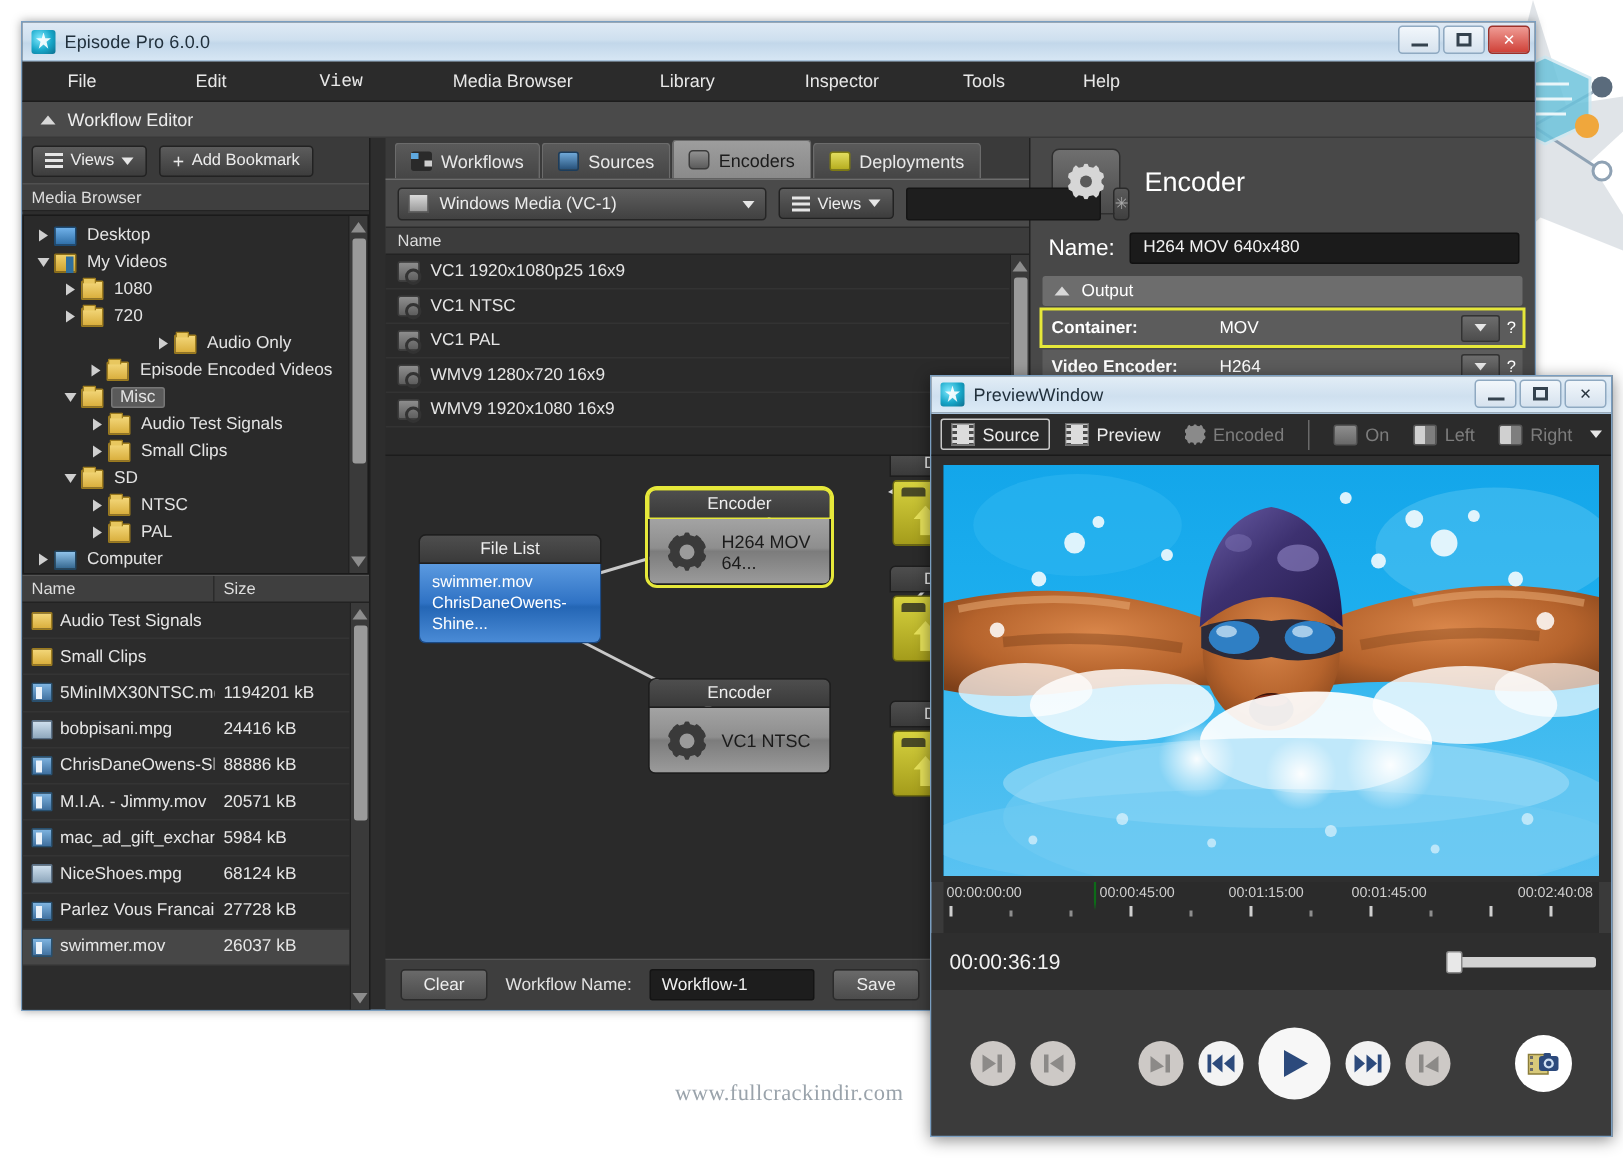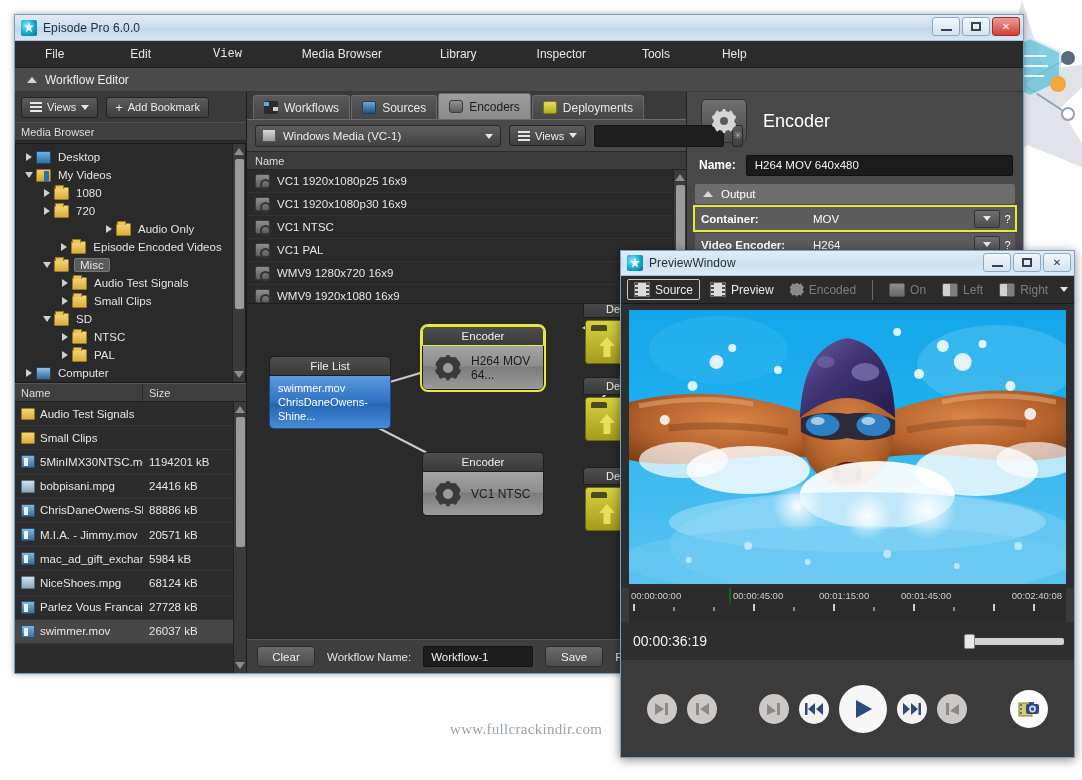--- a/index.html
+++ b/index.html
@@ -135,21 +135,21 @@
   .ico-mpg::after{content:"";position:absolute;}
   .ico-fold-sm { width:14px;height:12px;flex:none;background:linear-gradient(to bottom,#f3d77a,#d9ae3c);border:1px solid #9c7b1e;border-radius:1px;}
 
   .status-bar {
     height:24px; background:#3c3c3c; border-top:1px solid #555;
     display:flex; align-items:center; padding-left:12px; color:#e3e3e3; font-size:11.5px;
     position:absolute; left:0; right:0; bottom:0;
   }
 
   
-  .center-col { flex:1; background:#2d2d2d; display:flex; flex-direction:column; position:relative; min-width:0;}
+  .center-col { flex:1; background:#2d2d2d; display:flex; flex-direction:column; position:relative; min-width:0;margin-left:10px;}
   .tabs { height:28px; background:#3a3a3a; display:flex; align-items:flex-end; padding-left:6px; gap:1px; border-bottom:1px solid #6d6d6d;}
   .tab {
     height:24px; display:flex; align-items:center; gap:6px; padding:0 10px;
     font-size:12px; color:#e8e8e8;
     background: linear-gradient(to bottom,#5a5a5a,#454545);
     border:1px solid #6b6b6b; border-bottom:none; border-radius:3px 3px 0 0;
   }
   .tab.active { background: linear-gradient(to bottom,#9d9d9d,#8a8a8a); color:#1c1c1c; height:26px; }
   .tab-ico { width:14px;height:13px;flex:none;border-radius:2px;}
   .ti-workflows{ background:#2a2a2a; position:relative;}
@@ -241,21 +241,21 @@
     width:46px;height:44px; border-radius:5px;
     background:linear-gradient(to bottom,#6f6f6f,#4a4a4a); border:1px solid #2f2f2f;
     display:flex;align-items:center;justify-content:center;
   }
   .gear-md { width:24px;height:24px; position:relative;}
   .gear-md::before{content:"";position:absolute;inset:0;background:#d6d6d6;
     clip-path: polygon(46% 0,54% 0,58% 9%,70% 12%,78% 5%,85% 12%,88% 22%,98% 28%,100% 38%,93% 46%,93% 54%,100% 62%,98% 72%,88% 78%,85% 88%,78% 95%,70% 88%,58% 91%,54% 100%,46% 100%,42% 91%,30% 88%,22% 95%,15% 88%,12% 78%,2% 72%,0 62%,7% 54%,7% 46%,0 38%,2% 28%,12% 22%,15% 12%,22% 5%,30% 12%,42% 9%);}
   .gear-md::after{content:"";position:absolute;left:8px;top:8px;width:8px;height:8px;border-radius:50%;background:#5a5a5a;}
   .insp-title { color:#ffffff; font-size:18px; }
   .insp-row { display:flex; align-items:center; gap:10px; padding:0 10px 0 12px; height:30px;}
-  .insp-label { color:#fff; font-size:12px; font-weight:bold; }
+  .insp-label { color:#fff; font-size:15px; font-weight:normal; }
   .insp-field { flex:1; height:21px; background:#1b1b1b; border:1px solid #111; border-radius:2px; color:#f2f2f2; font-size:11.5px; display:flex;align-items:center;padding-left:8px;}
   .section-bar { height:20px; margin:4px 8px 0 8px; background:#6d6d6d; border-radius:2px; display:flex;align-items:center; gap:8px; padding-left:8px; color:#fff; font-size:11.5px;}
   .prop-row { display:flex; align-items:center; margin:0 8px; height:23px; color:#fff; font-size:11.5px; background:#5c5c5c;}
   .prop-row.hl { outline:2px solid #e6e83a; }
   .prop-name { width:118px; font-weight:bold; padding-left:6px;}
   .prop-val { flex:1; }
   .prop-caret { width:26px;height:18px;background:linear-gradient(to bottom,#6d6d6d,#4d4d4d);border:1px solid #333;border-radius:2px;display:flex;align-items:center;justify-content:center;}
   .prop-help { width:15px;height:17px; color:#fff; font-size:11px; display:flex;align-items:center;justify-content:center;}
 
   
@@ -645,24 +645,20 @@
 
         <div class="enc-list-head">
           <span>Name</span>
         </div>
 
         <div class="enc-list">
           <div id="enc-rows">
               <div class="erow">
                 <span class="gear-sm"></span>
                 <span>VC1 1920x1080p25 16x9</span>
-              </div>
-              <div class="erow">
-                <span class="gear-sm"></span>
-                <span>VC1 1920x1080p30 16x9</span>
               </div>
               <div class="erow">
                 <span class="gear-sm"></span>
                 <span>VC1 NTSC</span>
               </div>
               <div class="erow">
                 <span class="gear-sm"></span>
                 <span>VC1 PAL</span>
               </div>
               <div class="erow">

